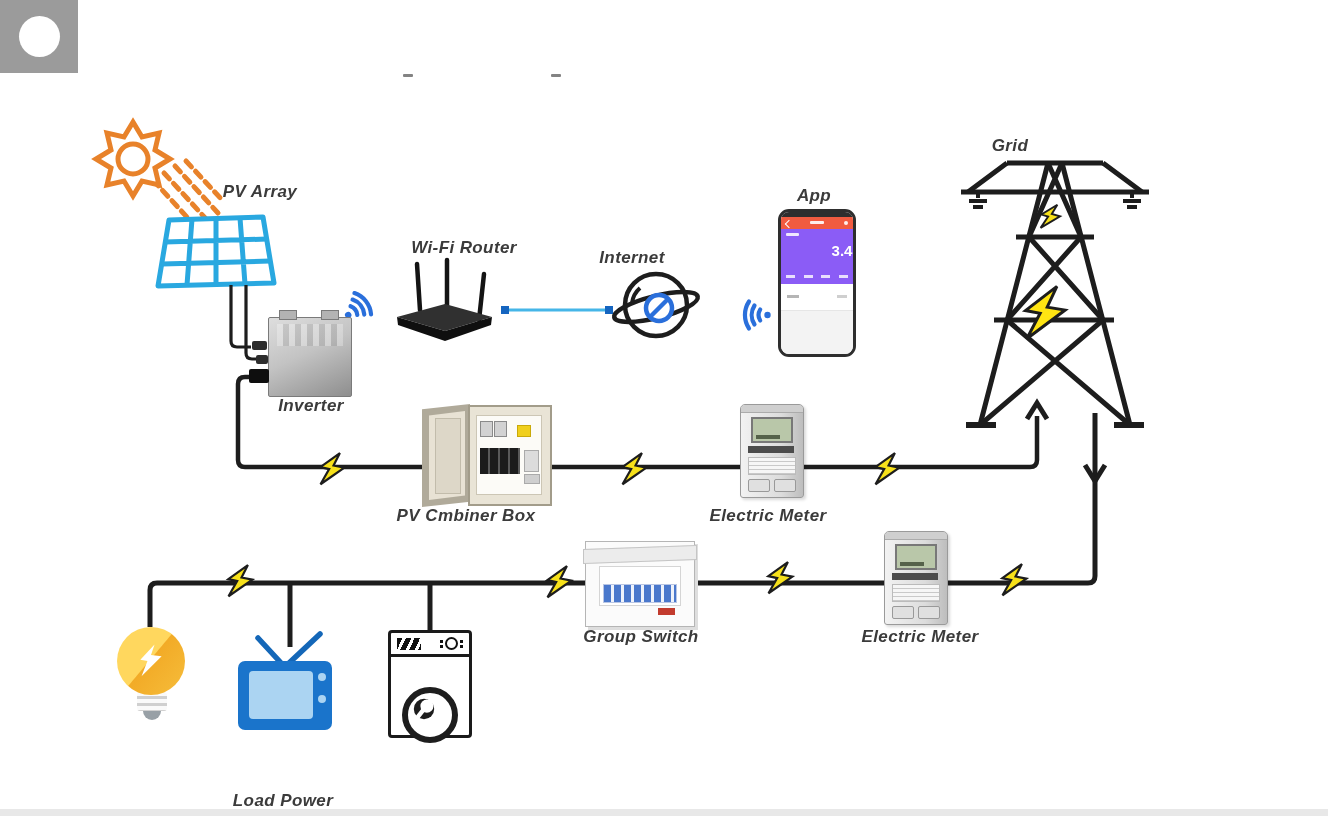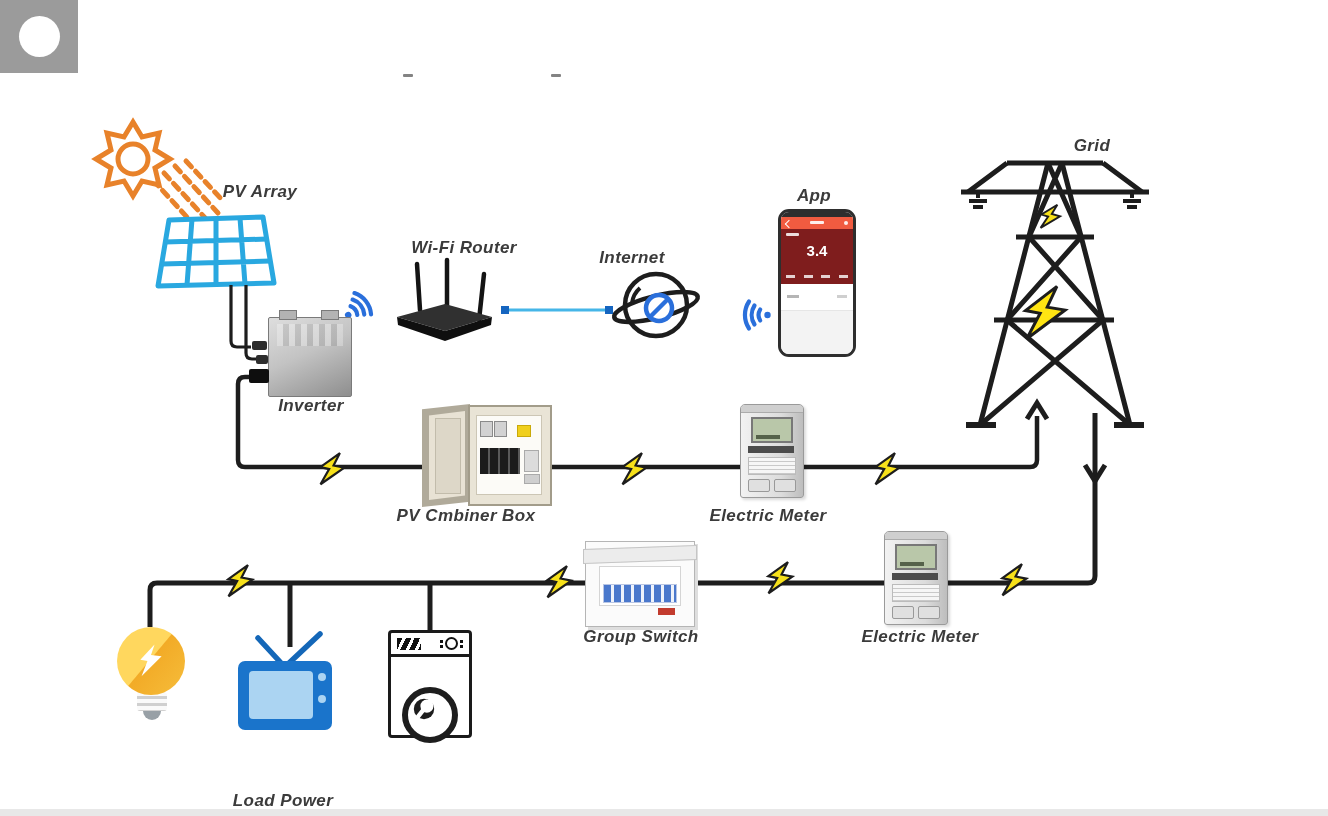--- a/index.html
+++ b/index.html
@@ -62,21 +62,21 @@
   .gs-tag{position:absolute;left:72px;top:66px;width:17px;height:7px;background:#c23b2e;}
   
   .phone{position:absolute;left:778px;top:209px;width:72px;height:142px;border:3px solid #2e2e2e;border-radius:11px;
         background:#fff;overflow:hidden;display:flex;flex-direction:column;}
   .p-top{height:5px;background:#2e2e2e;}
   .p-nav{height:12px;background:#f15b40;position:relative;}
   .p-nav .back{position:absolute;left:5px;top:4px;width:5px;height:5px;border-left:1.5px solid #fff;
         border-bottom:1.5px solid #fff;transform:rotate(45deg);}
   .p-nav .ttl{position:absolute;left:50%;top:4px;width:14px;height:3px;margin-left:-7px;background:rgba(255,255,255,.9);border-radius:1px;}
   .p-nav .act{position:absolute;right:5px;top:4px;width:4px;height:4px;background:rgba(255,255,255,.9);border-radius:50%;}
-  .p-hero{height:55px;background:#7f1d1d;position:relative;color:#fff;}
+  .p-hero{height:55px;background:#8b5cf6;position:relative;color:#fff;padding-left:25px;}
   .p-hero .mini{position:absolute;left:5px;top:4px;width:13px;height:3px;background:rgba(255,255,255,.85);border-radius:1px;}
   .p-hero .reading{position:absolute;top:13px;width:100%;text-align:center;font-size:15px;font-weight:bold;}
   .p-hero .stats{position:absolute;bottom:6px;left:5px;right:5px;display:flex;justify-content:space-between;}
   .p-hero .stats i{display:block;width:9px;height:3px;background:rgba(255,255,255,.8);}
   .p-row{height:26px;background:#fff;border-bottom:1px solid #e6e6e6;position:relative;}
   .p-row .l{position:absolute;left:6px;top:11px;width:12px;height:3px;background:#b5b5b5;}
   .p-row .r{position:absolute;right:6px;top:11px;width:10px;height:3px;background:#cfcfcf;}
   .p-rest{flex:1;background:#f3f3f3;}
   
   .bulb{position:absolute;left:117px;top:627px;width:70px;height:110px;}
@@ -324,21 +324,21 @@
         <rect x="19" y="4" width="6" height="36" rx="3" transform="rotate(38 22 22)" fill="#fff"></rect>
       </svg>
     </div>
   </div>
 
   <div class="lbl" style="left:246px;top:182px;padding-left:28px;">PV Array</div>
   <div class="lbl" style="left:311px;top:396px;">Inverter</div>
   <div class="lbl" style="left:464px;top:238px;">Wi-Fi Router</div>
   <div class="lbl" style="left:632px;top:248px;">Internet</div>
   <div class="lbl" style="left:814px;top:186px;">App</div>
-  <div class="lbl" style="left:1092px;top:136px;">Grid</div>
+  <div class="lbl" style="left:1010px;top:136px;">Grid</div>
   <div class="lbl" style="left:466px;top:506px;">PV Cmbiner Box</div>
   <div class="lbl" style="left:768px;top:506px;">Electric Meter</div>
   <div class="lbl" style="left:641px;top:627px;">Group Switch</div>
   <div class="lbl" style="left:920px;top:627px;">Electric Meter</div>
   <div class="lbl" style="left:283px;top:747px;margin-top:44px;">Load Power</div>
 
   <div class="bottom-strip"></div>
 </div>
 
 </body></html>

